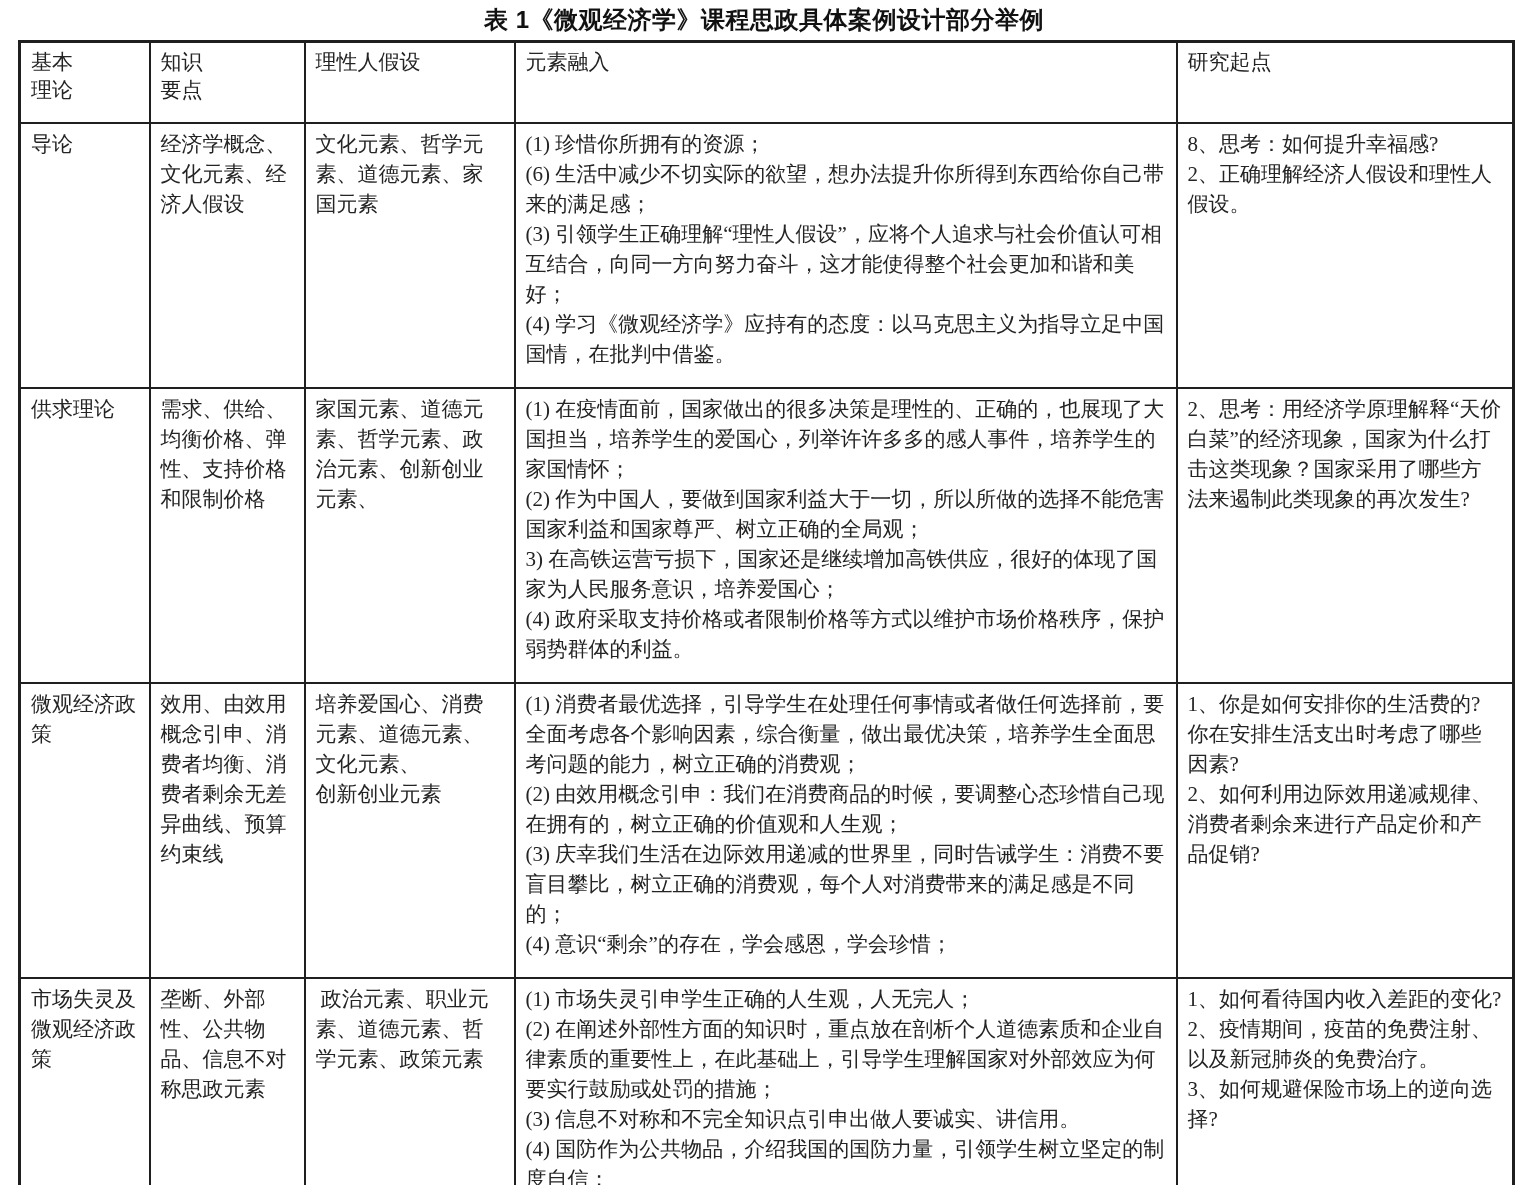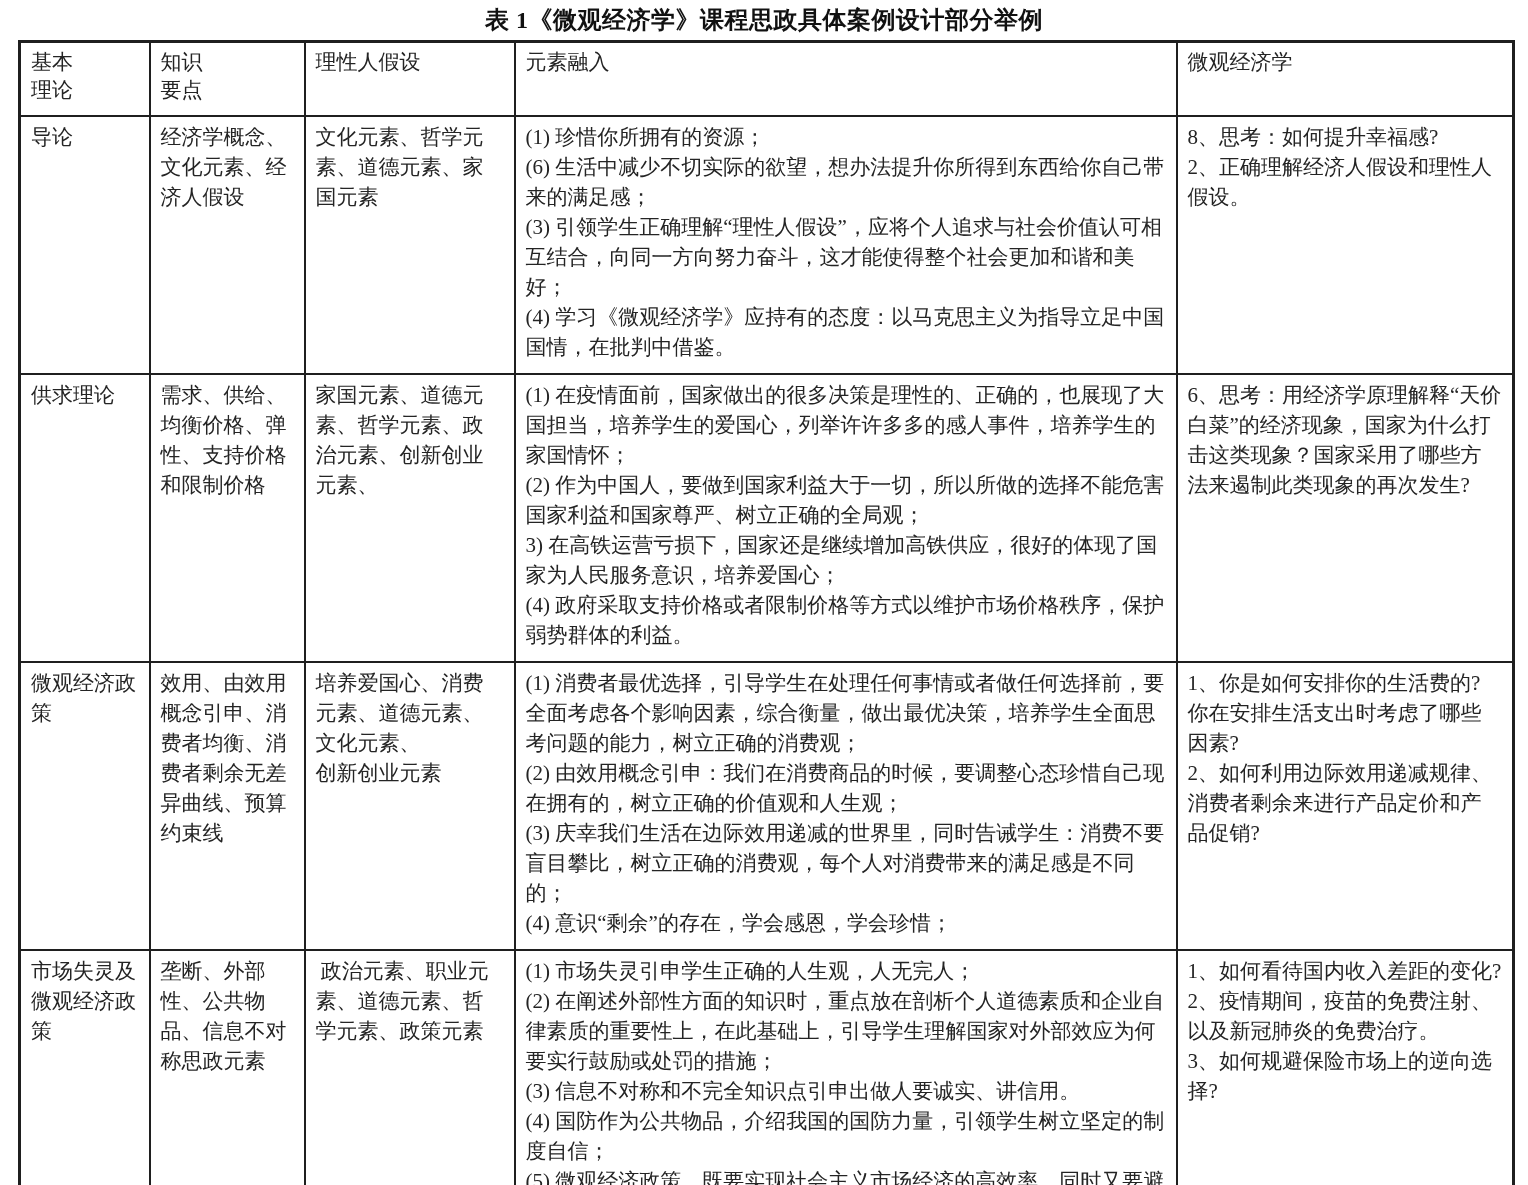--- a/index.html
+++ b/index.html
@@ -11,41 +11,41 @@
     position: relative;
     width: 1528px;
     height: 1185px;
     background: #ffffff;
     overflow: hidden;
     color: #242424;
   }
   .doc-title {
     margin: 6px 0 6px 0;
     text-align: center;
-    font-family: Liberation Serif, serif;
+    font-family: Liberation Sans, sans-serif;
     font-weight: 700;
     font-size: 24px;
     line-height: 28px;
     color: #111111;
     letter-spacing: 0.5px;
   }
   table.case-table {
     border-collapse: collapse;
     table-layout: fixed;
     width: 1494px;
     margin-left: 18px;
     background: #ffffff;
     border: 3px solid #1f1f1f;
   }
   table.case-table th,
   table.case-table td {
     border: 2px solid #1f1f1f;
     vertical-align: top;
     text-align: left;
-    padding: 5px 10px 11px 10px;
+    padding: 5px 10px 18px 10px;
     font-family: "Liberation Serif", "DejaVu Serif", serif;
     font-weight: 400;
     font-size: 21px;
     line-height: 30px;
     color: #242424;
     white-space: pre-line;
     overflow: hidden;
   }
   table.case-table th {
     height: 48px;
@@ -67,21 +67,21 @@
       <col style="width:337px">
     </colgroup>
     <thead>
       <tr>
         <th>基本
 理论</th>
         <th>知识
 要点</th>
         <th>理性人假设</th>
         <th>元素融入</th>
-        <th>微观经济学</th>
+        <th>研究起点</th>
       </tr>
     </thead>
     <tbody>
       <tr>
         <td>导论</td>
         <td>经济学概念、文化元素、经济人假设</td>
         <td>文化元素、哲学元素、道德元素、家国元素</td>
         <td>(1) 珍惜你所拥有的资源；
 (6) 生活中减少不切实际的欲望，想办法提升你所得到东西给你自己带来的满足感；
 (3) 引领学生正确理解“理性人假设”，应将个人追求与社会价值认可相互结合，向同一方向努力奋斗，这才能使得整个社会更加和谐和美好；
@@ -90,21 +90,21 @@
 2、正确理解经济人假设和理性人假设。</td>
       </tr>
       <tr>
         <td>供求理论</td>
         <td>需求、供给、均衡价格、弹性、支持价格和限制价格</td>
         <td>家国元素、道德元素、哲学元素、政治元素、创新创业元素、</td>
         <td>(1) 在疫情面前，国家做出的很多决策是理性的、正确的，也展现了大国担当，培养学生的爱国心，列举许许多多的感人事件，培养学生的家国情怀；
 (2) 作为中国人，要做到国家利益大于一切，所以所做的选择不能危害国家利益和国家尊严、树立正确的全局观；
 3) 在高铁运营亏损下，国家还是继续增加高铁供应，很好的体现了国家为人民服务意识，培养爱国心；
 (4) 政府采取支持价格或者限制价格等方式以维护市场价格秩序，保护弱势群体的利益。</td>
-        <td>6、思考：用经济学原理解释“天价白菜”的经济现象，国家为什么打击这类现象？国家采用了哪些方法来遏制此类现象的再次发生?</td>
+        <td>2、思考：用经济学原理解释“天价白菜”的经济现象，国家为什么打击这类现象？国家采用了哪些方法来遏制此类现象的再次发生?</td>
       </tr>
       <tr>
         <td>微观经济政策</td>
         <td>效用、由效用概念引申、消费者均衡、消费者剩余无差异曲线、预算约束线</td>
         <td>培养爱国心、消费元素、道德元素、文化元素、
 创新创业元素</td>
         <td>(1) 消费者最优选择，引导学生在处理任何事情或者做任何选择前，要全面考虑各个影响因素，综合衡量，做出最优决策，培养学生全面思考问题的能力，树立正确的消费观；
 (2) 由效用概念引申：我们在消费商品的时候，要调整心态珍惜自己现在拥有的，树立正确的价值观和人生观；
 (3) 庆幸我们生活在边际效用递减的世界里，同时告诫学生：消费不要盲目攀比，树立正确的消费观，每个人对消费带来的满足感是不同的；
 (4) 意识“剩余”的存在，学会感恩，学会珍惜；</td>

